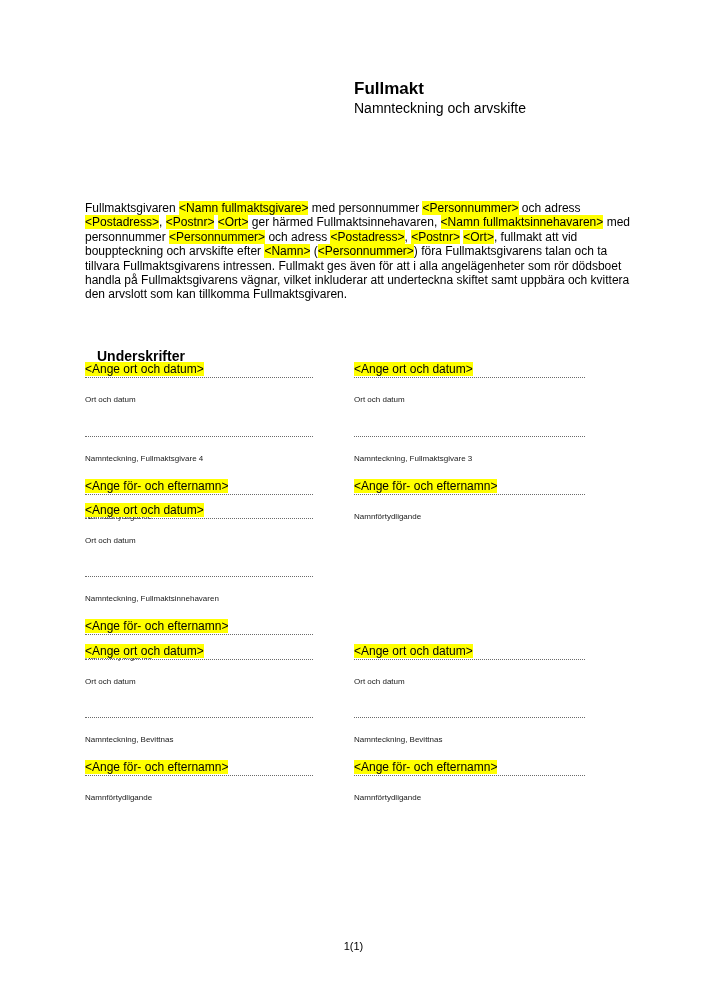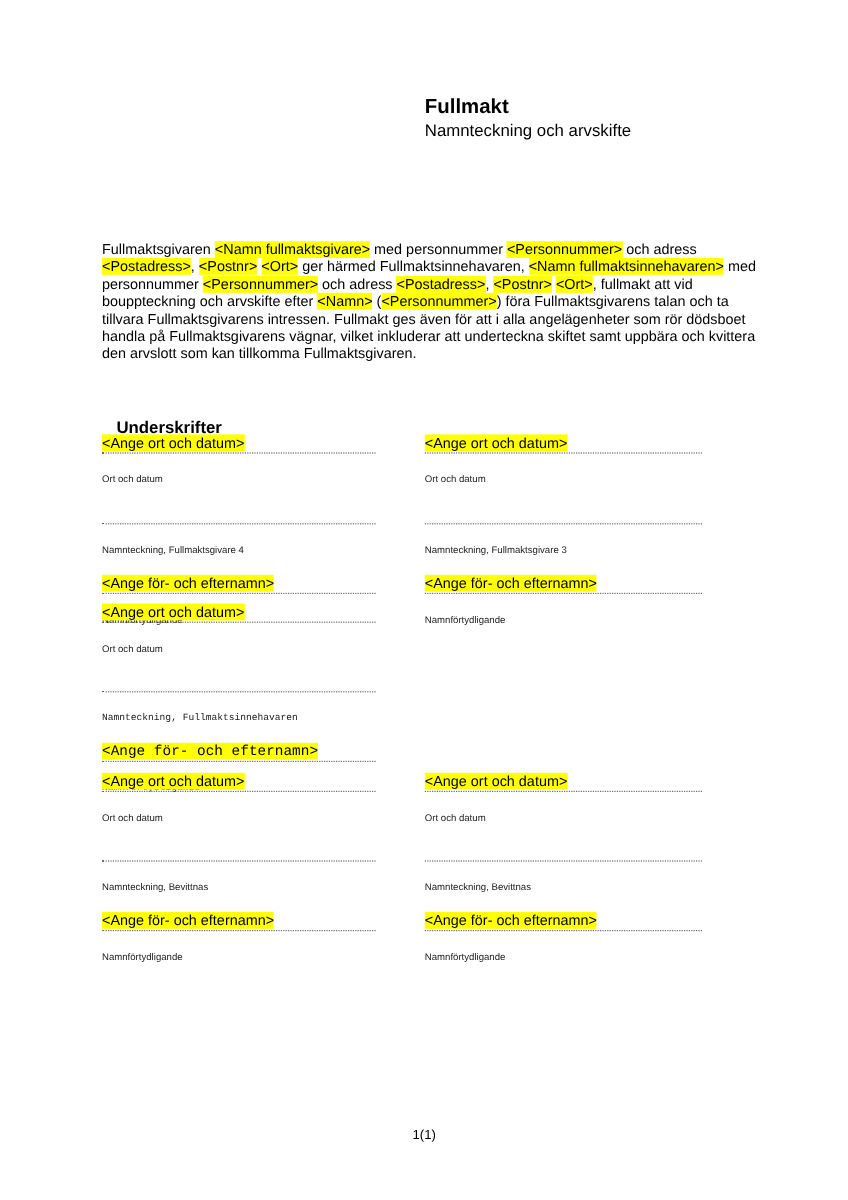--- a/index.html
+++ b/index.html
@@ -36,21 +36,21 @@
   .rule { height: 0; border-bottom: 1px dotted var(--rule); }
   .small-label { font-size: 8px; line-height: 9px; margin-top: 17px; color: #1a1a1a; }
   .name-cell .fill-line { margin-top: 16px; }
   .name-cell .rule { margin-bottom: 2px; }
   
   .c-left  { left: 85px;  width: 228px; }
   .c-right { left: 354px; width: 231px; }
   .r1 { top: 362px; }
   .r2 { top: 436px; }
   .r3 { top: 503px; }
-  .r4 { top: 576px; font-family: Liberation Mono, monospace; }
+  .r4 { top: 576px; }
   .r5 { top: 644px; }
   .r6 { top: 717px; }
   .page-footer {
     position: absolute; left: 0; top: 940px; width: 707px;
     text-align: center; font-size: 11px;
   }
 </style>
 </head>
 <body>
 

